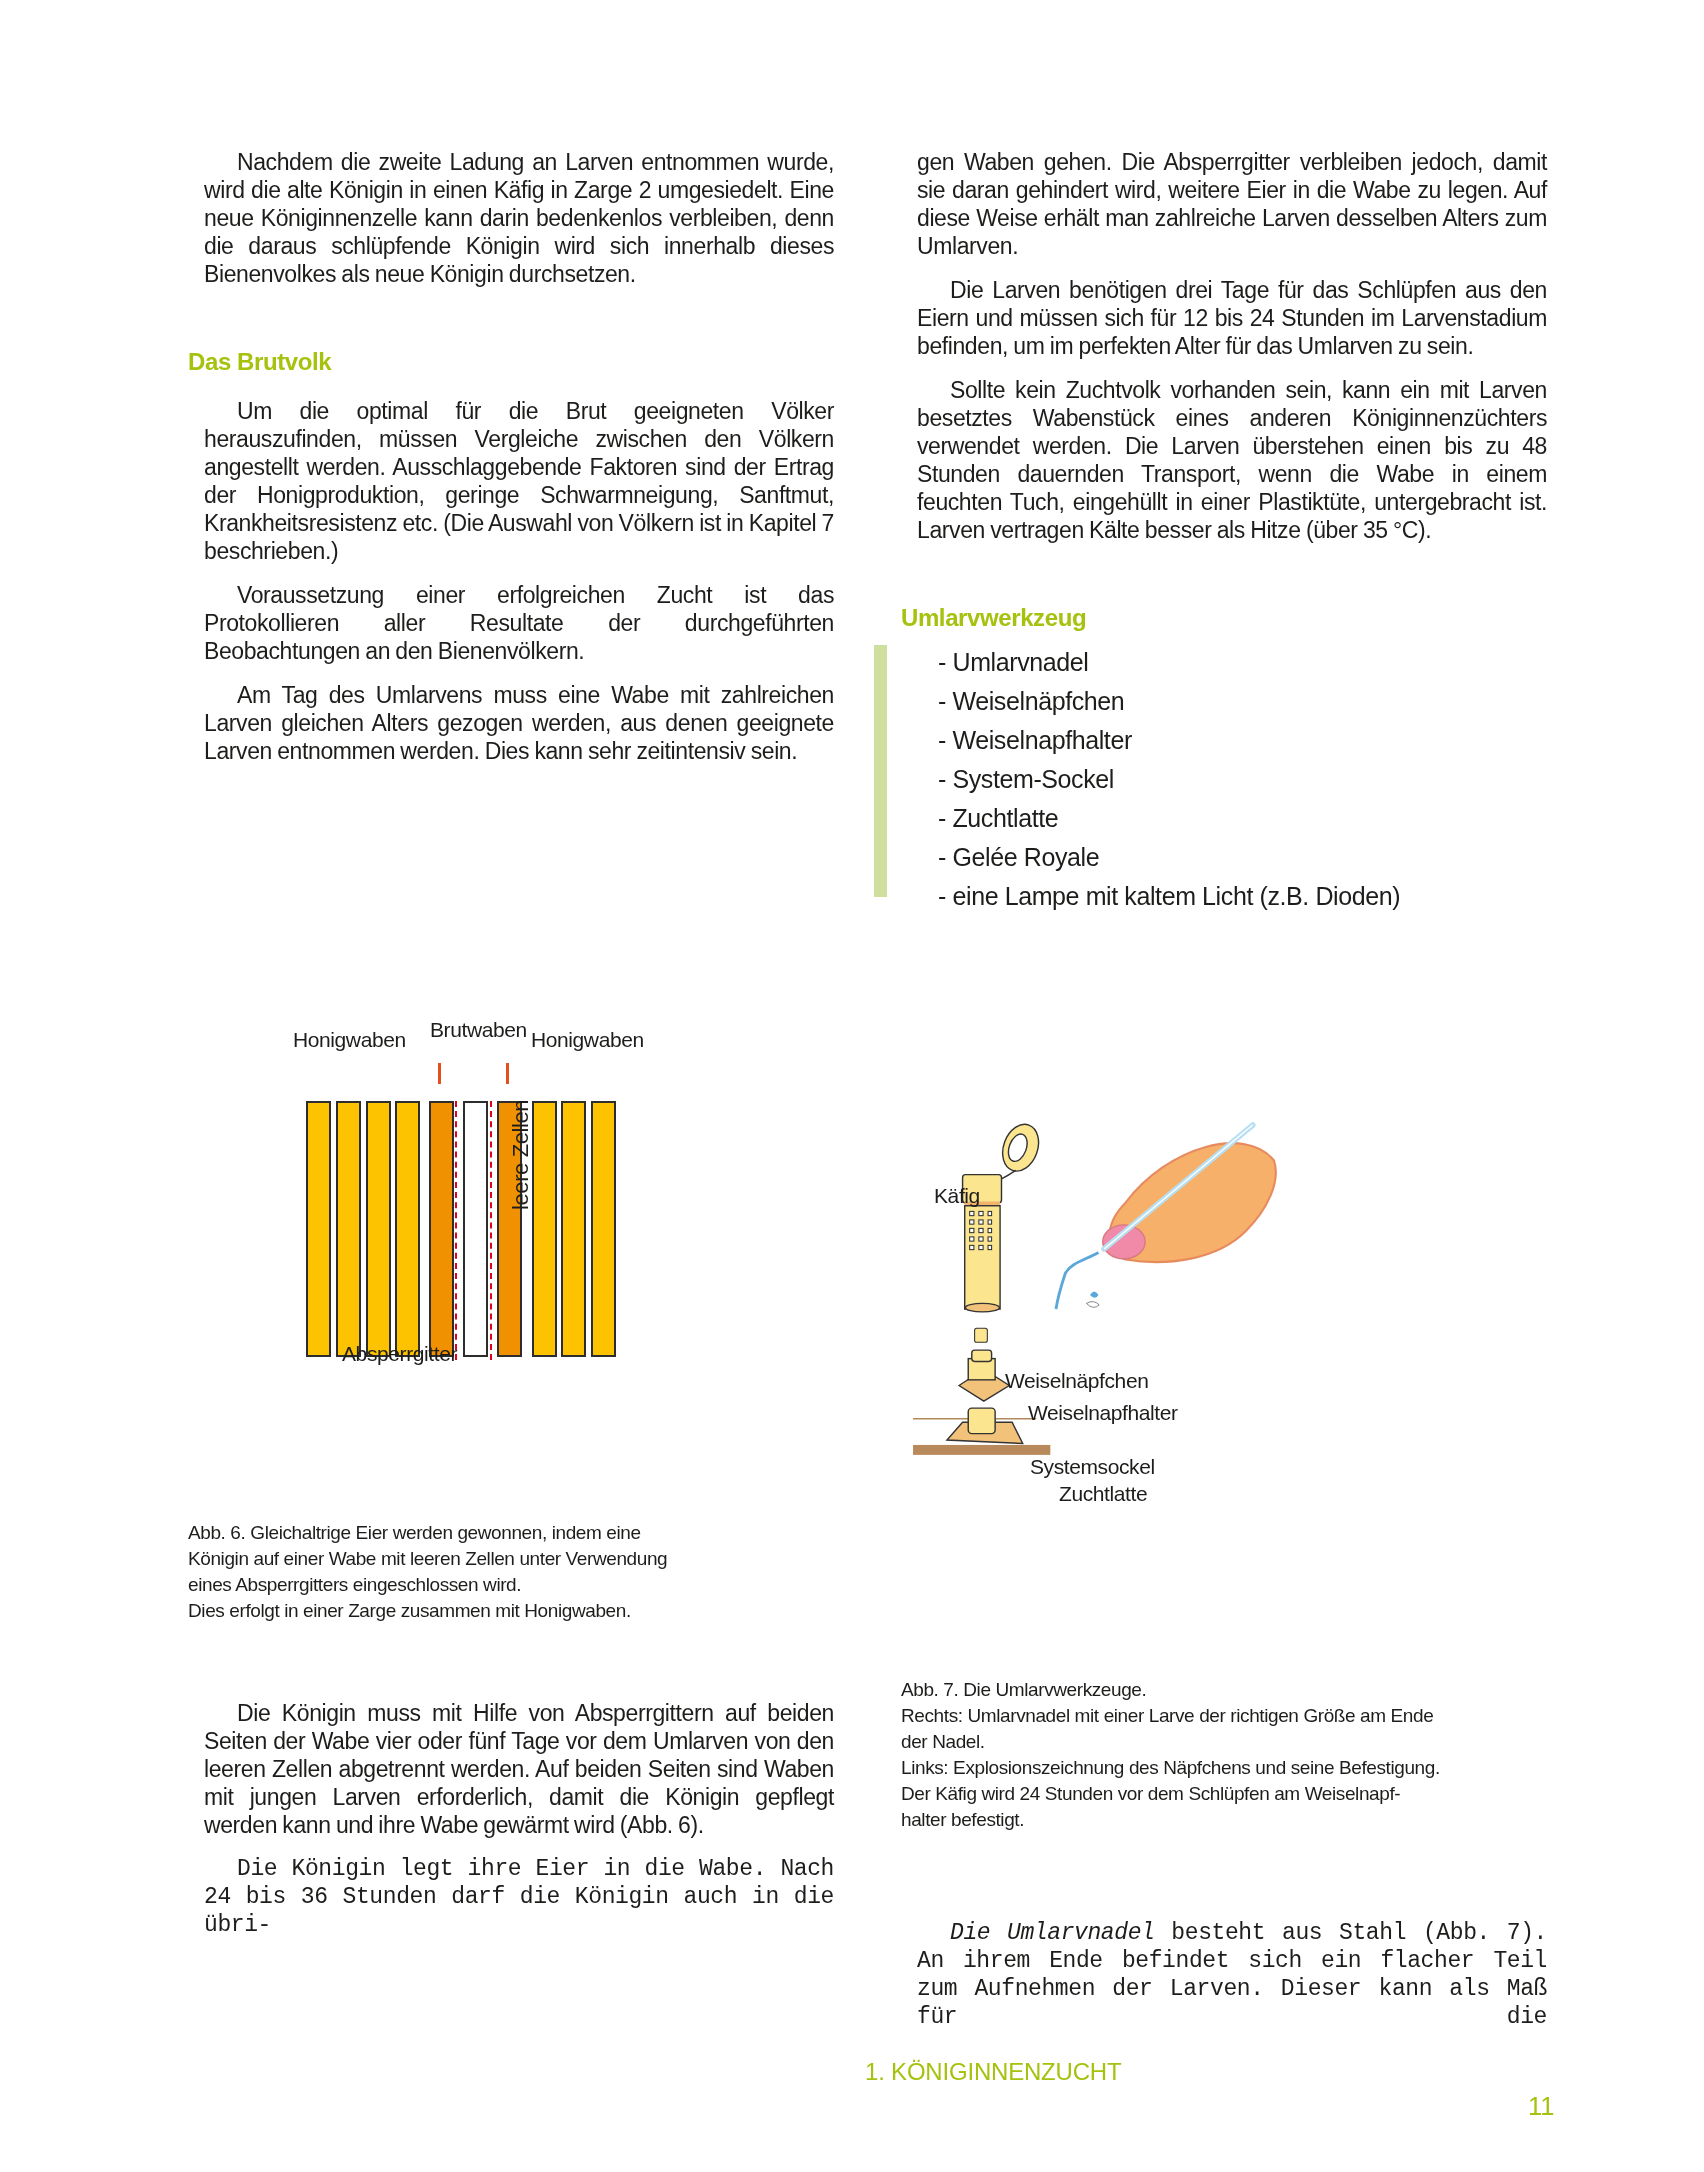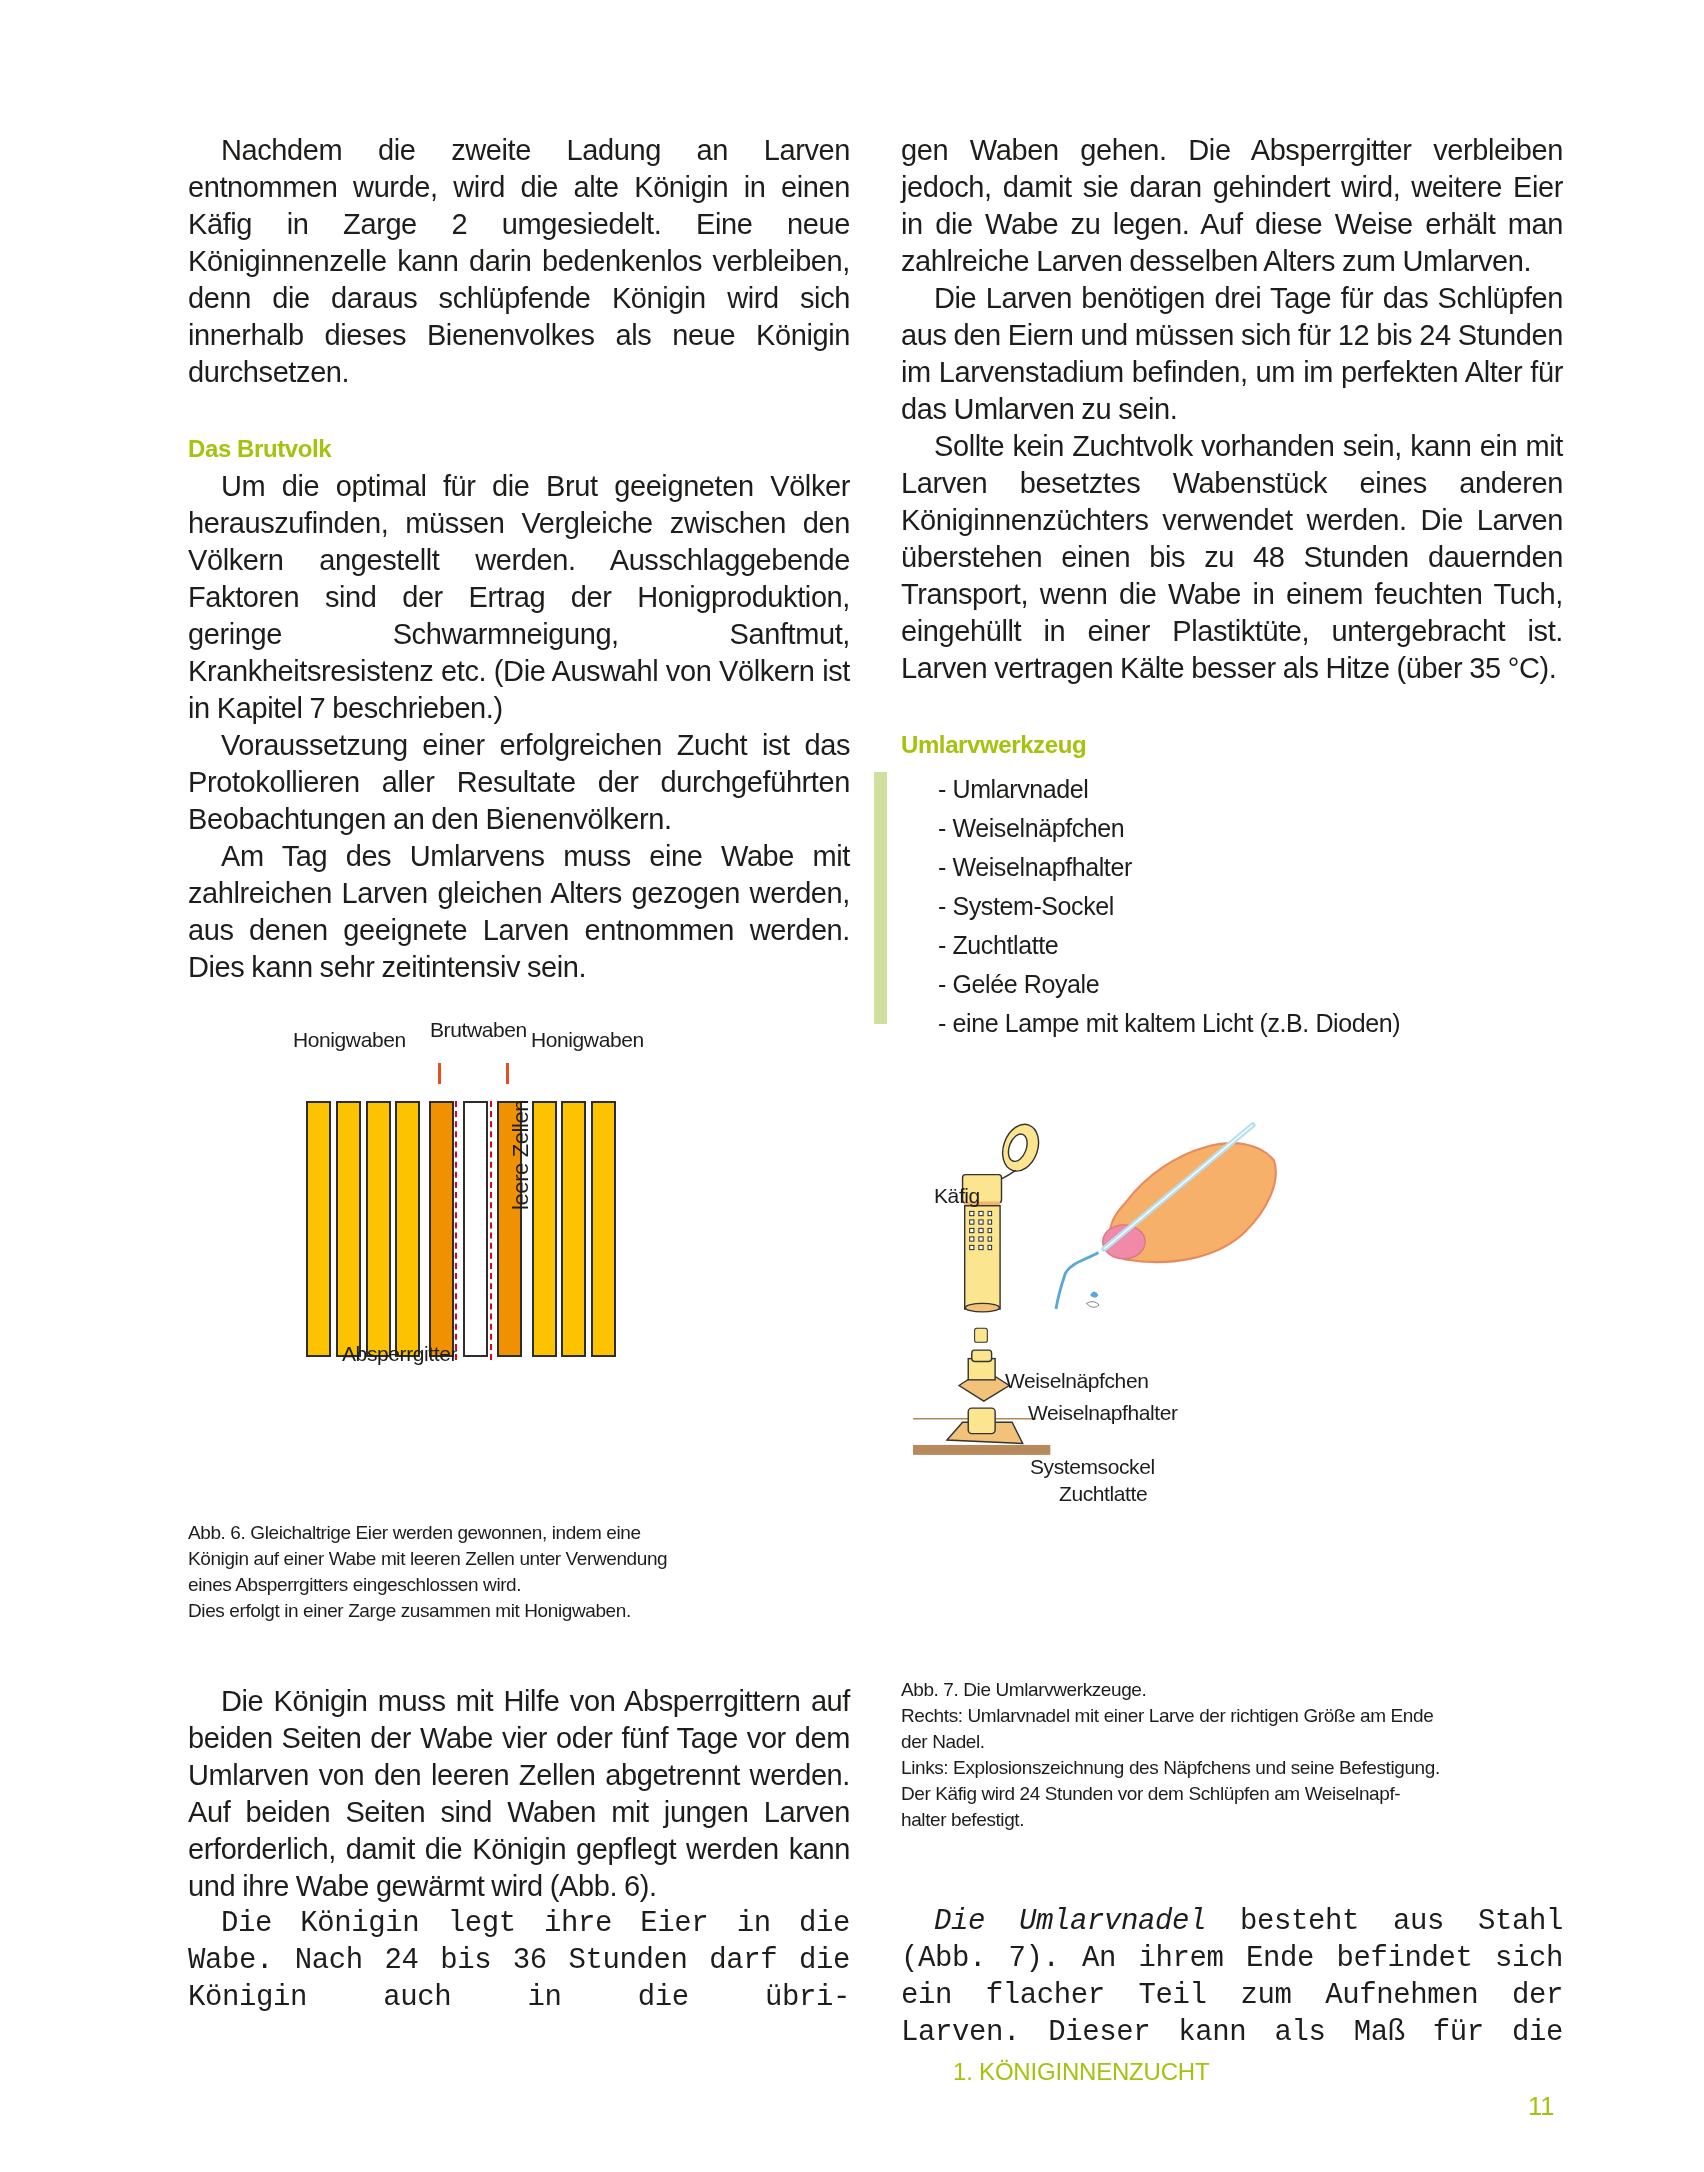--- a/index.html
+++ b/index.html
@@ -5,21 +5,21 @@
   html, body { margin: 0; padding: 0; background: #ffffff; }
   body {
     width: 1705px; height: 2172px; position: relative; overflow: hidden;
     font-family: "Liberation Sans", "DejaVu Sans", sans-serif;
     color: #1d1d1b;
   }
   .col { position: absolute; width: 662px; }
   .col-left { left: 188px; top: 132px; }
   .col-right { left: 901px; top: 132px; }
   p.body {
-    margin: 0; font-size: 29px; line-height: 37px; text-align: justify;
+    margin: 16px; font-size: 23px; line-height: 28px; text-align: justify;
     text-align-last: left; letter-spacing: -0.4px; word-spacing: -0.7px;
   }
   p.body.indent { text-indent: 33px; }
   .heading {
     color: #a6c10e; font-weight: bold; font-size: 24px; line-height: 39px;
     letter-spacing: -0.4px;
   }
   .gap { height: 38px; }
   .list-wrap { position: relative; padding-left: 37px; margin-top: 5.7px; }
   .list-bar {
@@ -40,21 +40,21 @@
   .vert-lbl {
     position: absolute; left: 508px; top: 1210px; transform-origin: left top;
     transform: rotate(-90deg); font-size: 22px; letter-spacing: -0.4px; white-space: nowrap;
   }
   .caption { position: absolute; font-size: 19px; line-height: 26px; letter-spacing: -0.4px; color: #1d1d1b; }
 
   
   .fig7 { position: absolute; left: 913px; top: 1118px; width: 637px; height: 552px; }
   .fig7 .lbl { position: absolute; font-size: 21px; letter-spacing: -0.4px; white-space: nowrap; margin-top: 40px; }
 
-  .footer-chapter { position: absolute; left: 953px; top: 2058px; font-size: 24px; color: #a6c10e; letter-spacing: -0.2px; }
+  .footer-chapter { position: absolute; left: 865px; top: 2058px; font-size: 24px; color: #a6c10e; letter-spacing: -0.2px; }
   .footer-page { position: absolute; left: 1528px; top: 2056px; font-size: 25.5px; color: #a6c10e; margin-top: 36px; }
   em { font-style: italic; }
 </style>
 </head>
 <body>
 
 <div class="col col-left">
   <p class="body indent">Nachdem die zweite Ladung an Larven entnommen wurde, wird die alte Königin in einen Käfig in Zarge 2 umgesiedelt. Eine neue Königinnenzelle kann darin bedenkenlos verbleiben, denn die daraus schlüpfende Königin wird sich innerhalb dieses Bienenvolkes als neue Königin durchsetzen.</p>
   <div class="gap"></div>
   <div class="heading">Das Brutvolk</div>

